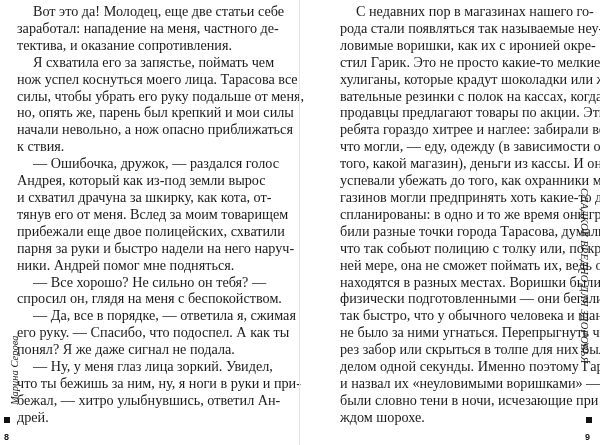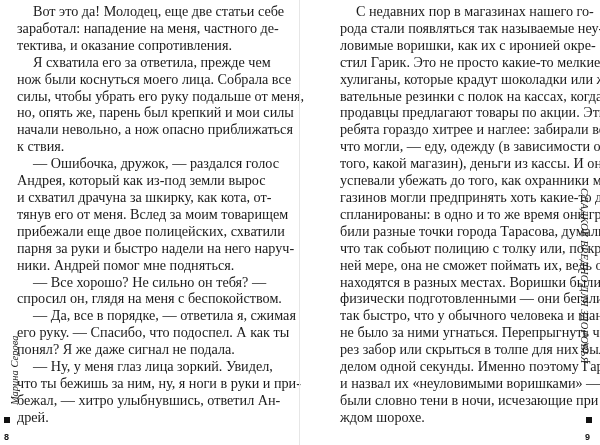--- a/index.html
+++ b/index.html
@@ -38,22 +38,22 @@
   </style>
 </head>
 <body>
 
 <div class="spread">
   <div class="page page-left">
     <div class="text-block" id="left-body">
         <span class="line indent">Вот это да! Молодец, еще две статьи себе</span>
         <span class="line">заработал: нападение на меня, частного де-</span>
         <span class="line last">тектива, и оказание сопротивления.</span>
-        <span class="line indent">Я схватила его за ответила, прежде чем</span>
-        <span class="line">нож были коснуться моего лица. Собрала все</span>
+        <span class="line indent">Я схватила его за запястье, поймать чем</span>
+        <span class="line">нож успел коснуться моего лица. Тарасова все</span>
         <span class="line">силы, чтобы убрать его руку подальше от меня,</span>
         <span class="line">но, опять же, парень был крепкий и мои силы</span>
         <span class="line">начали невольно, а нож опасно приближаться</span>
         <span class="line last">к ствия.</span>
         <span class="line indent">— Ошибочка, дружок, — раздался голос</span>
         <span class="line">Андрея, который как из-под земли вырос</span>
         <span class="line">и схватил драчуна за шкирку, как кота, от-</span>
         <span class="line">тянув его от меня. Вслед за моим товарищем</span>
         <span class="line">прибежали еще двое полицейских, схватили</span>
         <span class="line">парня за руки и быстро надели на него наруч-</span>

